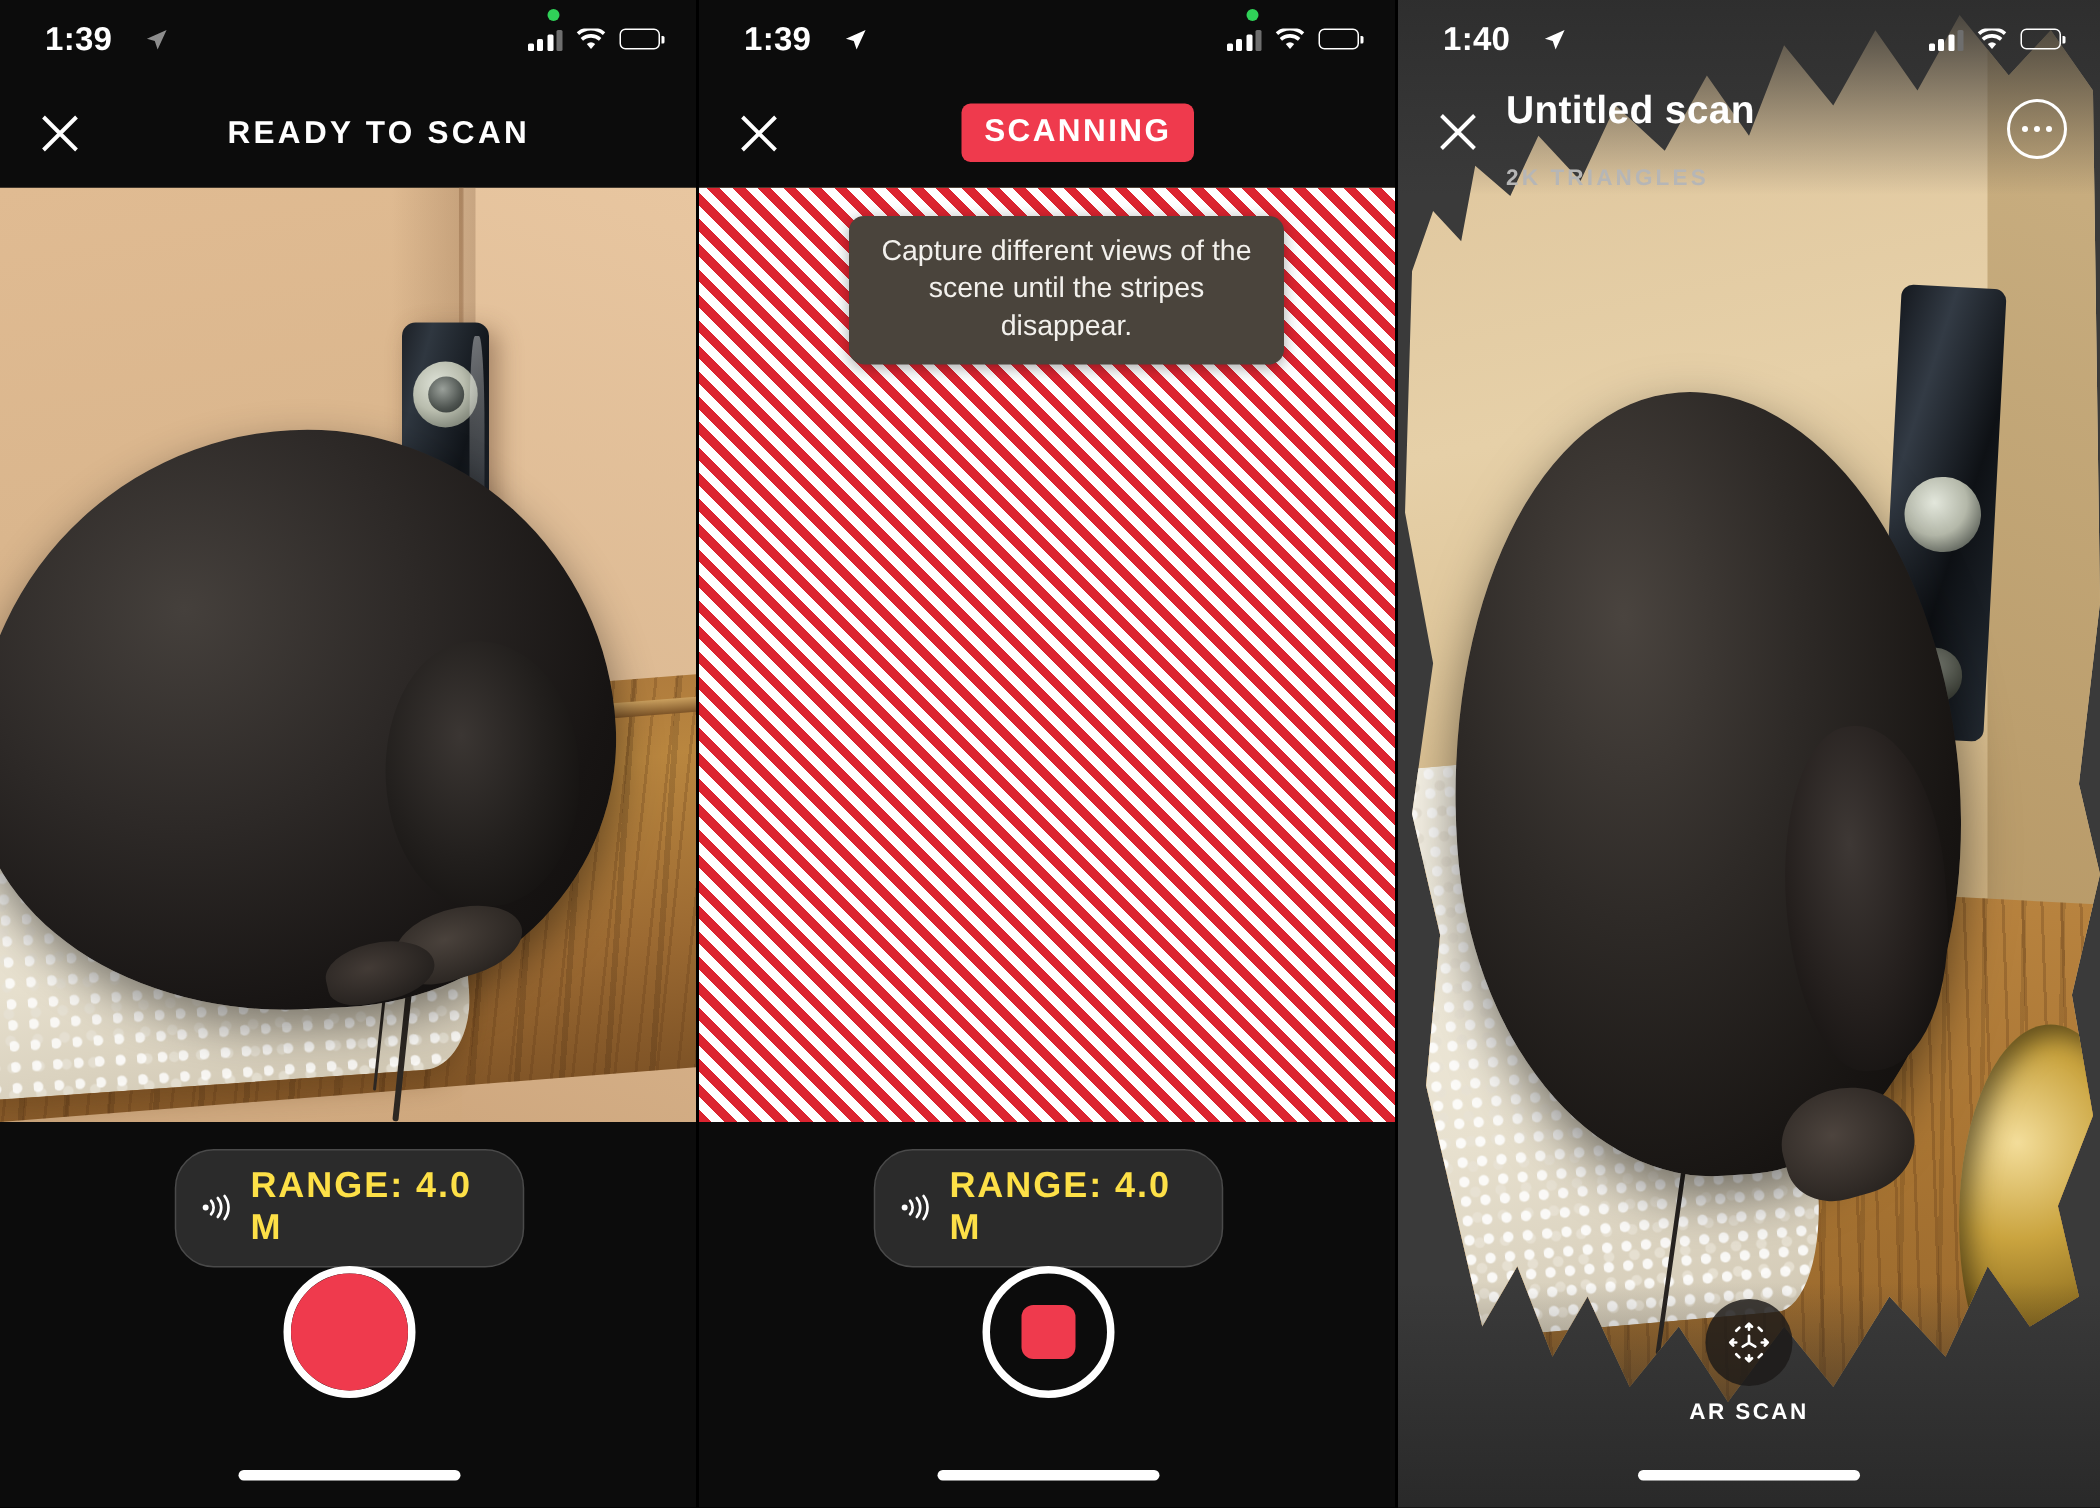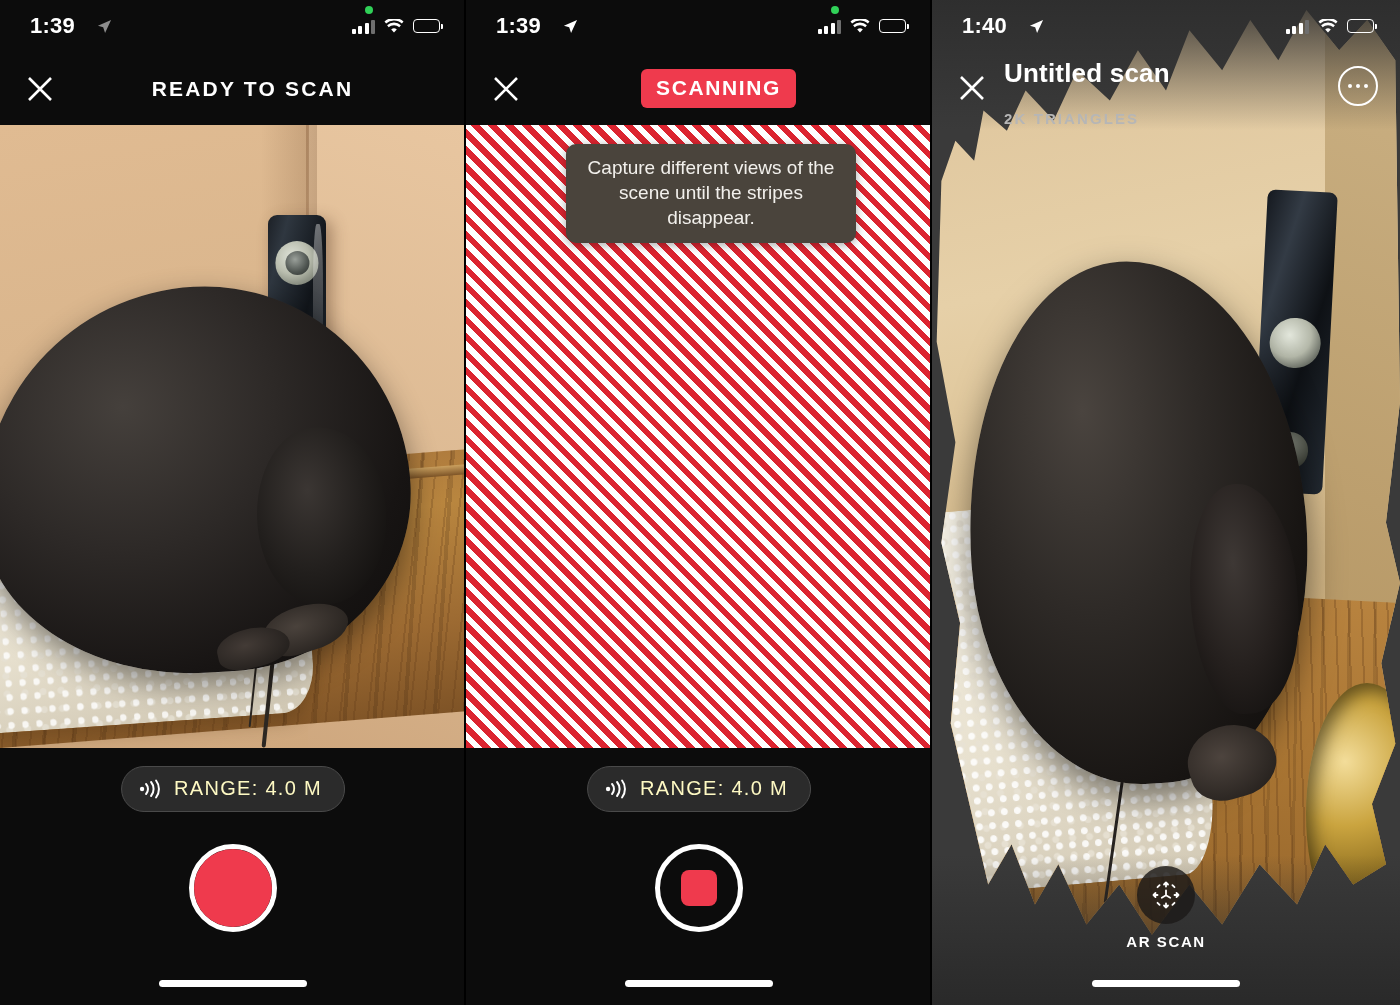--- a/index.html
+++ b/index.html
@@ -136,21 +136,21 @@
       padding:11px 18px 13px; text-align:center; font-size:19px;
       line-height:1.32; width:290px; z-index:30; box-shadow:0 2px 10px rgba(0,0,0,.35);margin-left:12px; }
 
   
   .controls { position:absolute; top:748px; left:0; right:0; bottom:0;
               background:#0c0c0c; z-index:35; }
   .range-pill { position:absolute; top:18px; left:50%; transform:translateX(-50%);
       display:flex; align-items:center; gap:10px;
       background:#2b2b2b; border:1.5px solid #4a4a4a; border-radius:26px;
       padding:10px 22px 11px 16px; }
-  .range-pill .lbl { color:#fef9c3; font-size:20px; font-weight:normal; letter-spacing:1.3px; }
+  .range-pill .lbl { color:#fde047; font-size:24px; font-weight:bold; letter-spacing:1.3px; }
   .sonar { width:26px; height:20px; }
 
   .rec-btn { position:absolute; top:96px; left:50%; transform:translateX(-50%);
       width:88px; height:88px; border-radius:50%;
       border:5px solid #fff; display:flex; align-items:center; justify-content:center; }
   .rec-fill { width:100%; height:100%; border-radius:50%; background:#ef3a4d; }
   .stop-fill { width:47%; height:47%; border-radius:8px; background:#ef3a4d; }
 
   .home-ind { position:absolute; bottom:18px; left:50%; transform:translateX(-50%);
       width:148px; height:7px; background:#fff; border-radius:4px; }

